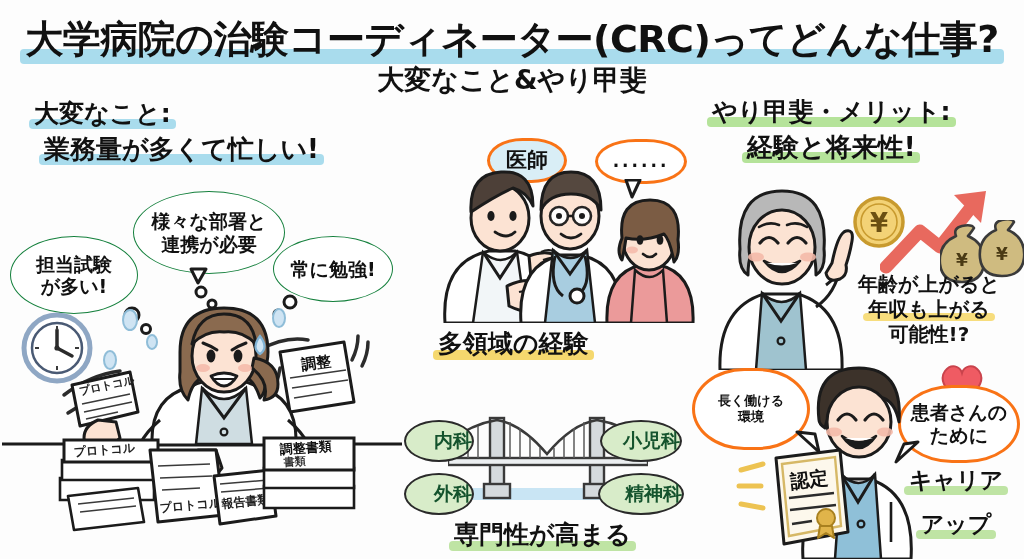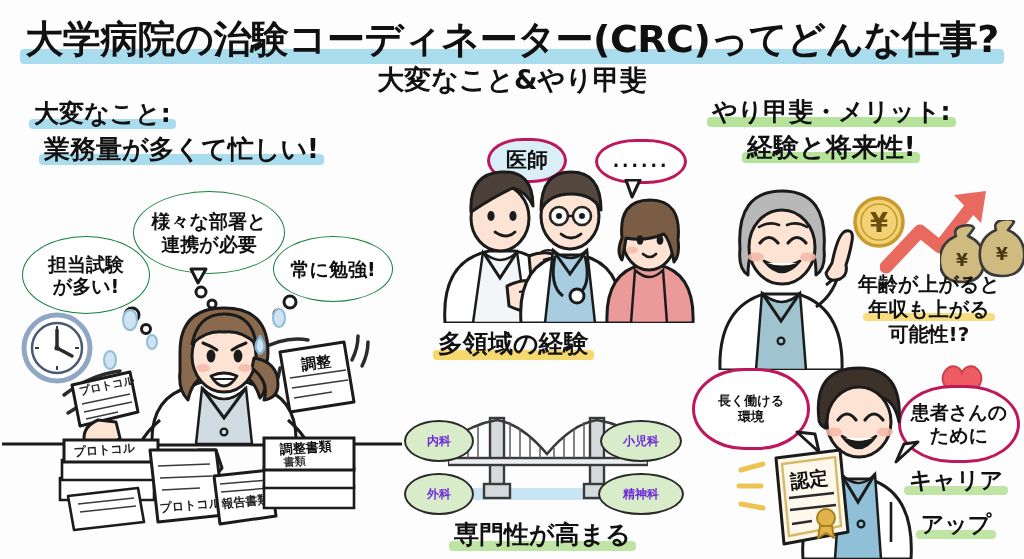--- a/index.html
+++ b/index.html
@@ -48,50 +48,50 @@
   .bubble{
     background:#fff;border:1px solid #15803d;border-radius:50%;
     display:flex;align-items:center;justify-content:center;
     text-align:center;font-weight:700;line-height:1.18;
     box-sizing:border-box;padding:4px 6px;
   }
   .bubble .txt{display:block;}
 
   
   .rbubble{
-    background:#fff;border:3px solid #be185d;border-radius:46% / 52%;
+    background:#fff;border:3px solid #f97316;border-radius:46% / 52%;
     display:flex;align-items:center;justify-content:center;
     text-align:center;font-weight:700;line-height:1.2;box-sizing:border-box;
   }
 
   
   .oval{
     background:#d8ecc9;border:2.5px solid #2a2a2a;border-radius:50%;
-    display:flex;align-items:center;justify-content:center;
-    font-weight:800;font-size:12px;box-sizing:border-box;color:#6d28d9;
+    display:flex;align-items:center;justify-content:flex-end;
+    font-weight:800;font-size:19px;box-sizing:border-box;color:#14532d;
   }
 
   .capt{font-weight:800;white-space:nowrap;}
 </style>
 </head>
 <body>
 
 <div class="stage">
 
   <div class="abs title">
     <span class="hl hl-blue"><span>大学病院の治験コーディネーター(CRC)ってどんな仕事?</span></span>
   </div>
   <div class="abs subtitle">大変なこと&amp;やり甲斐</div>
 
   <div class="abs colhead" style="left:34px;top:98px;">
     <div><span class="hl hl-blue"><span>大変なこと:</span></span></div>
     <div class="l2" style="margin-top:3px;margin-left:10px;"><span class="hl hl-blue"><span>業務量が多くて忙しい!</span></span></div>
   </div>
 
-  <div class="abs bubble" style="left:22px;top:236px;width:128px;height:78px;font-size:19px;">
+  <div class="abs bubble" style="left:10px;top:236px;width:128px;height:78px;font-size:19px;">
     <span class="txt">
       <span>担当試験</span><br>
       <span>が多い!</span>
     </span>
   </div>
   <svg class="abs" style="left:120px;top:305px;" width="34" height="32" viewBox="0 0 34 32">
     <circle cx="12" cy="10" r="7" fill="#fff" stroke="#1b1b1b" stroke-width="3"></circle>
     <circle cx="26" cy="24" r="4.5" fill="#fff" stroke="#1b1b1b" stroke-width="3"></circle>
   </svg>
 

